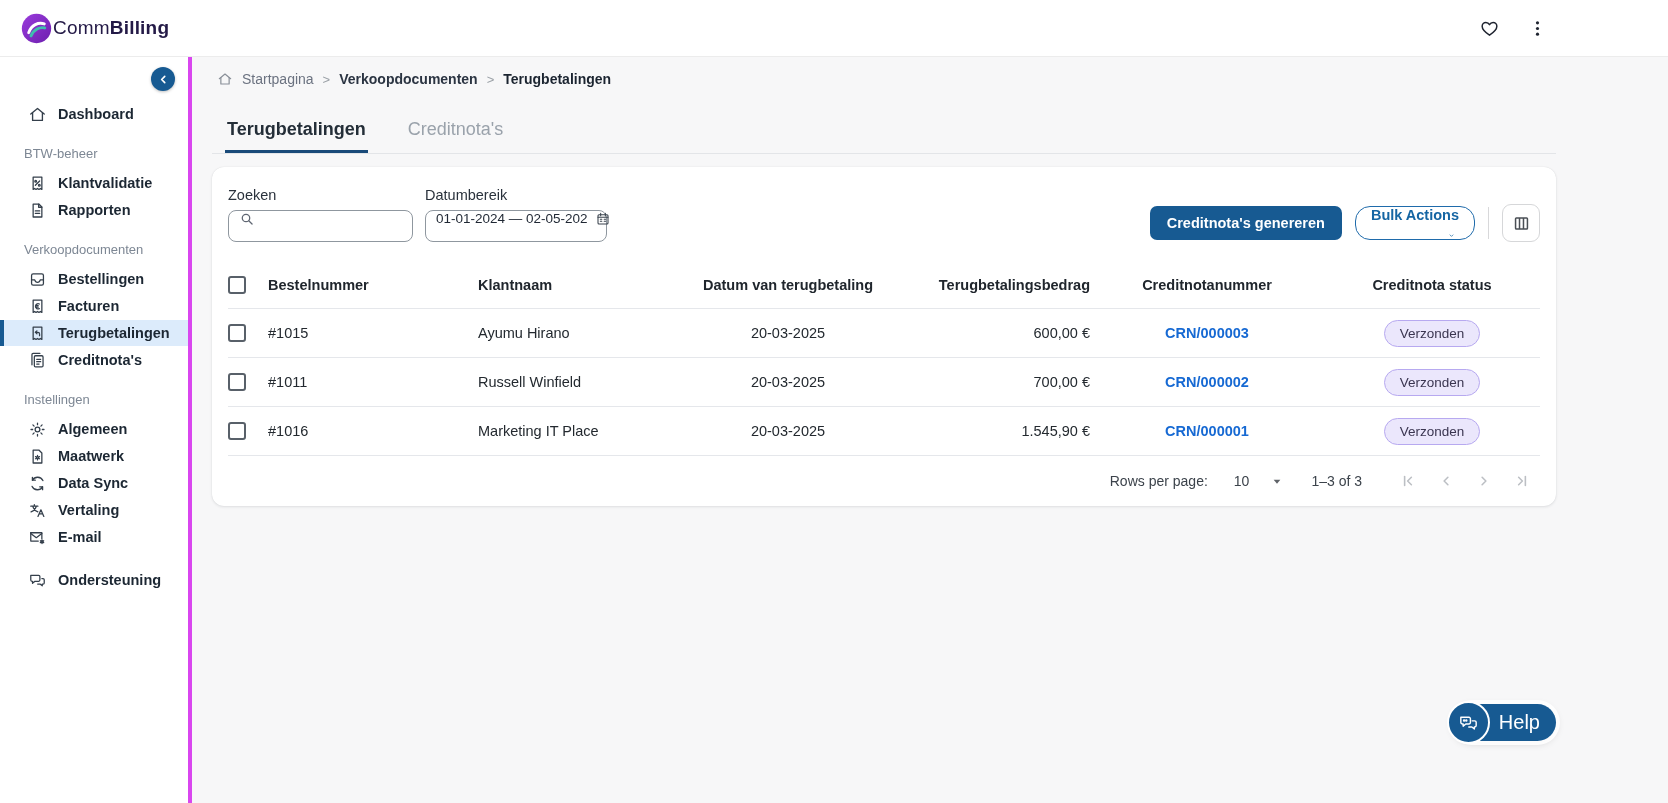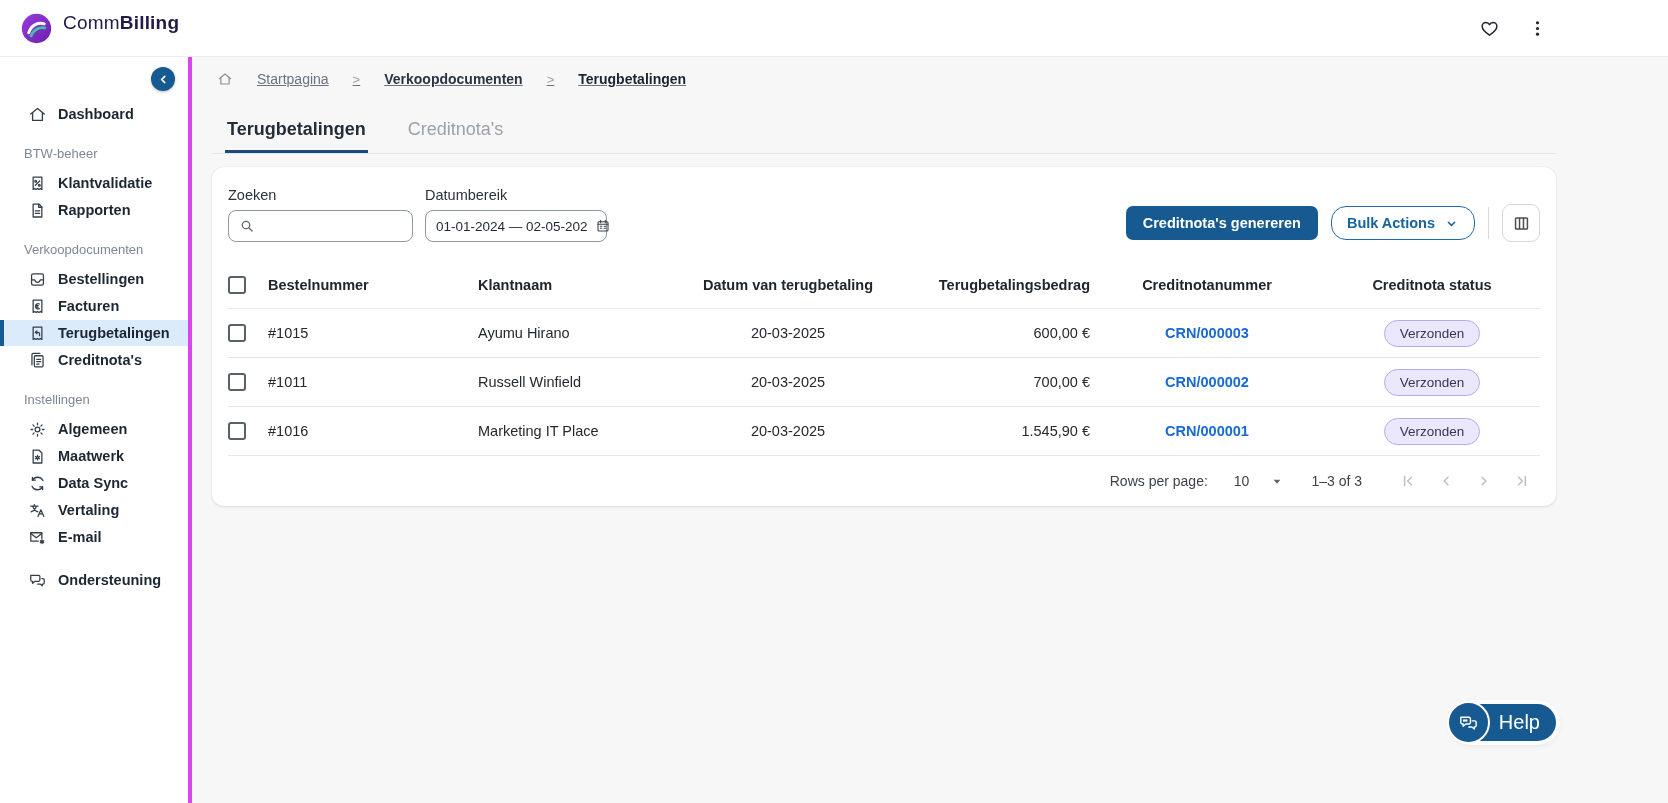--- a/index.html
+++ b/index.html
@@ -12,21 +12,21 @@
     --primary:#175a92; --link:#1669d3; --active-bg:#dcebfb;
     --badge-bg:#ebe7fc; --badge-border:#b7a9f0; --badge-text:#3a3550;
     --border:#e5e7eb;
   }
 
   
   .topbar{
     height:57px; background:#fff; border-bottom:1px solid #ececec;
     display:flex; align-items:center; padding:0 118px 0 20px;
   }
-  .brand{ display:flex; align-items:flex-start; gap:10px; }
+  .brand{ display:flex; align-items:center; gap:0; }
   .brand-logo{ width:33px; height:33px; display:block; }
   .brand-text{ font-size:19px; letter-spacing:.2px; color:#241a47; }
   .brand-text .b1{ font-weight:500; }
   .brand-text .b2{ font-weight:800; }
   .topbar-right{ margin-left:auto; display:flex; align-items:center; gap:22px; }
   .icon-btn{ width:26px; height:26px; display:flex; align-items:center; justify-content:center; color:#1f2430; cursor:pointer; background:none; border:none; }
   .icon-btn svg{ width:21px; height:21px; }
 
   
   .shell{ display:flex; height:746px; }
@@ -55,21 +55,21 @@
     content:""; position:absolute; left:0; top:0; bottom:0; width:4px; background:var(--primary);
   }
   .nav-section{
     margin:19px 0 9px; padding-left:24px; font-size:13px; color:#7d8794; font-weight:400;
   }
   .nav-gap{ height:16px; }
 
   
   .main{ flex:1; padding:0 112px 0 20px; }
   .breadcrumb{
-    display:flex; align-items:center; gap:24px; padding:14px 0 0 5px; font-size:14px; color:#6b7280;text-decoration:underline;
+    display:flex; align-items:center; gap:9px; padding:14px 0 0 5px; font-size:14px; color:#6b7280;
   }
   .breadcrumb .home-ic{ width:16px; height:16px; color:#8a9099; display:flex; }
   .breadcrumb .home-ic svg{ width:16px; height:16px; }
   .crumb{ cursor:pointer; }
   .crumb.c2{ color:#2b3442; font-weight:700; }
   .crumb.c3{ color:#1b2430; font-weight:700; }
   .crumb-sep{ color:#9aa0a6; font-size:13px; }
 
   .tabs{ display:flex; gap:38px; margin-top:28px; border-bottom:1px solid #e3e5e8; padding-left:13px; }
   .tab{ font-size:18px; padding:4px 2px 13px; cursor:pointer; color:#9aa2ab; }
@@ -79,38 +79,38 @@
   .card{
     margin-top:13px; background:#fff; border-radius:12px;
     box-shadow:0 1px 3px rgba(20,30,40,.10), 0 0 1px rgba(20,30,40,.12);
     padding:20px 16px 0;
   }
   .filters{ display:flex; align-items:flex-end; }
   .field{ margin-right:12px; }
   .field-label{ font-size:14.5px; color:#2a323c; margin-bottom:7px; font-weight:500; }
   .input{
     height:32px; border:1px solid #8f979f; border-radius:8px; background:#fff;
-    display:flex; align-items:center; padding:0 10px; gap:7px;
+    display:flex; align-items:flex-start; padding:0 10px; gap:7px;
   }
   .search-input{ width:185px; }
   .search-input svg{ width:16px; height:16px; color:#5f6672; flex:none; }
   .search-input input{ border:none; outline:none; width:100%; font-size:14px; font-family:inherit; background:transparent; }
   .date-input{ width:182px; cursor:pointer; justify-content:space-between; }
   .date-value{ font-size:13.5px; color:#1f2733; white-space:nowrap; }
   .date-input svg{ width:16px; height:16px; color:#3a434e; flex:none; }
 
   .filter-actions{ margin-left:auto; display:flex; align-items:center; gap:13px; }
   .btn-primary{
     height:34px; padding:0 17px; background:var(--primary); color:#fff; border:none;
     border-radius:7px; font-size:14.5px; font-weight:700; cursor:pointer; font-family:inherit;
   }
   .btn-outline{
     height:34px; padding:0 15px; background:#fff; color:#1565a3; border:1px solid #1f6bab;
     border-radius:15px; font-size:14.5px; font-weight:700; cursor:pointer; font-family:inherit;
-    display:flex; align-items:center; gap:9px;
+    display:flex; align-items:flex-end; gap:9px;flex-direction:column;
   }
   .btn-outline svg{ width:15px; height:15px; }
   .v-divider{ width:1px; height:32px; background:#d8d8da; }
   .btn-columns{
     width:38px; height:38px; border:1px solid #d6d7d9; background:#fff; border-radius:9px;
     display:flex; align-items:center; justify-content:center; cursor:pointer; color:#4a4f55;
   }
   .btn-columns svg{ width:19px; height:19px; }
 
   

